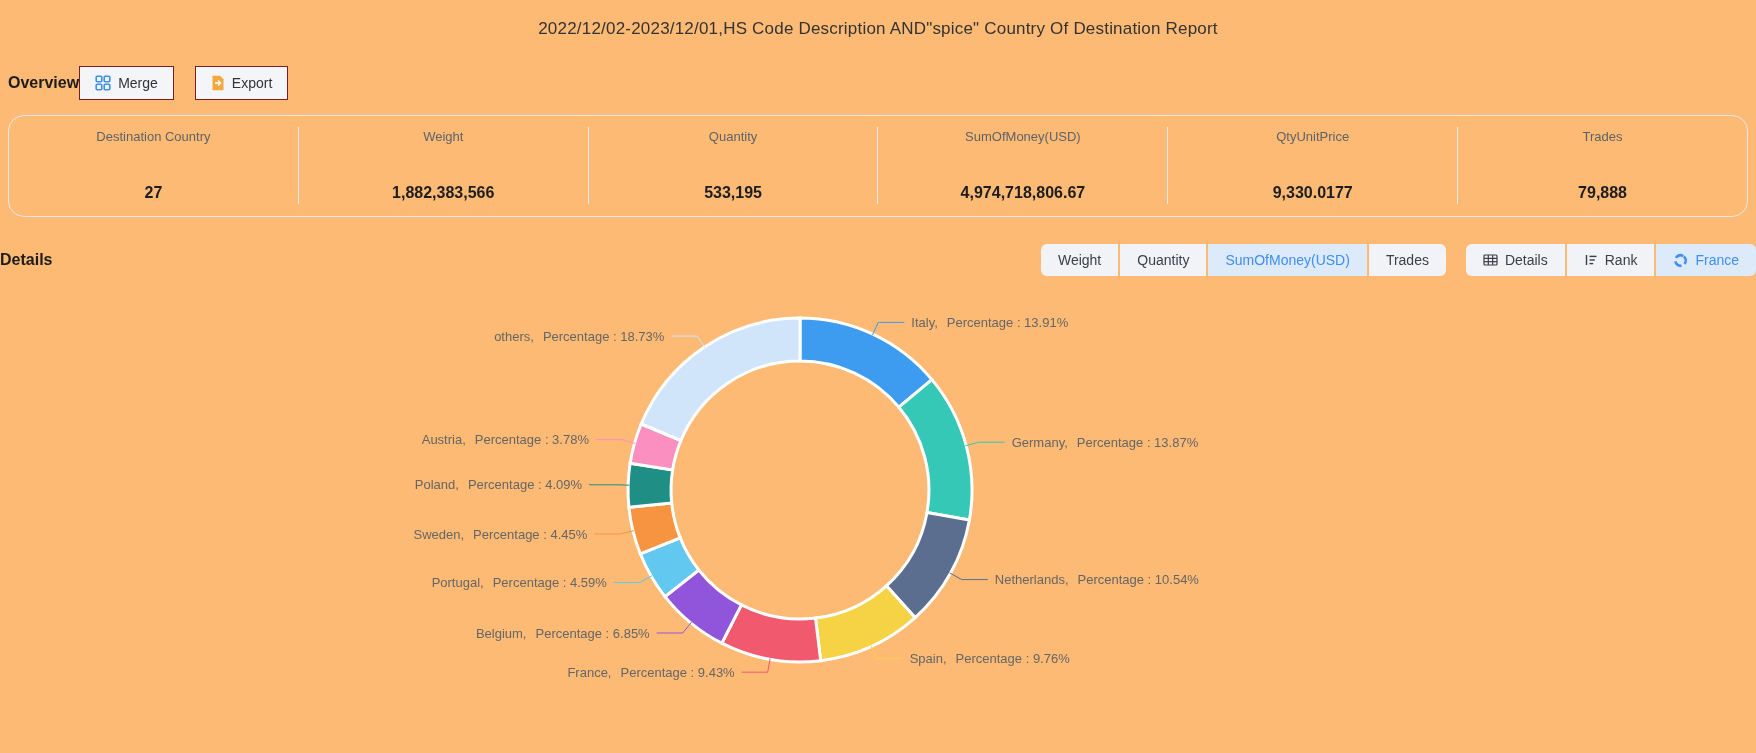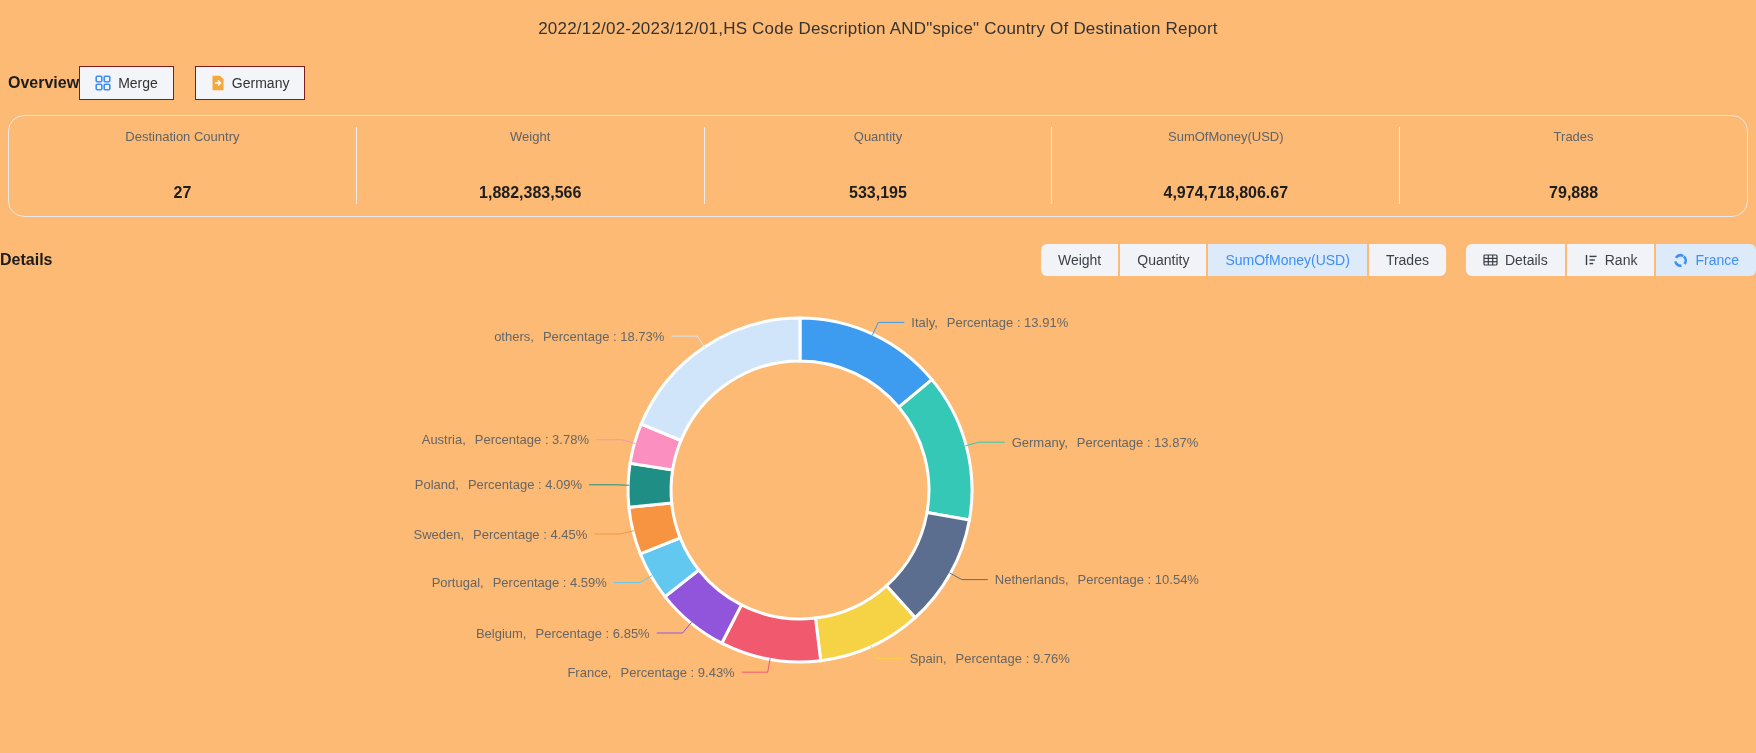--- a/index.html
+++ b/index.html
@@ -53,41 +53,45 @@
         </span>
         <span>Merge</span>
       </button>
       <button class="action-btn">
         <span style="display:inline-flex;">
           <svg width="14" height="16" viewBox="0 0 14 16">
               <path d="M1.5 0.8 h7.5 l3.5 3.5 v10.9 h-11 z" fill="#F5A83C"></path>
               <path d="M4 8 h5 M7 5.6 L9.6 8 L7 10.4" stroke="#fff" stroke-width="1.4" fill="none"></path>
             </svg>
         </span>
-        <span>Germany</span>
+        <span>Export</span>
       </button>
     </div>
   </div>
 
   <div class="stats-bar">
     <div class="stat-col">
       <div class="stat-label">Destination Country</div>
       <div class="stat-value">27</div>
     </div>
     <div class="stat-col">
       <div class="stat-label">Weight</div>
       <div class="stat-value">1,882,383,566</div>
     </div>
     <div class="stat-col">
       <div class="stat-label">Quantity</div>
       <div class="stat-value">533,195</div>
     </div>
     <div class="stat-col">
       <div class="stat-label">SumOfMoney(USD)</div>
       <div class="stat-value">4,974,718,806.67</div>
+    </div>
+    <div class="stat-col">
+      <div class="stat-label">QtyUnitPrice</div>
+      <div class="stat-value">9,330.0177</div>
     </div>
     <div class="stat-col">
       <div class="stat-label">Trades</div>
       <div class="stat-value">79,888</div>
     </div>
   </div>
 
   <div class="details-row">
     <div class="section-heading">Details</div>
     <div class="controls">

